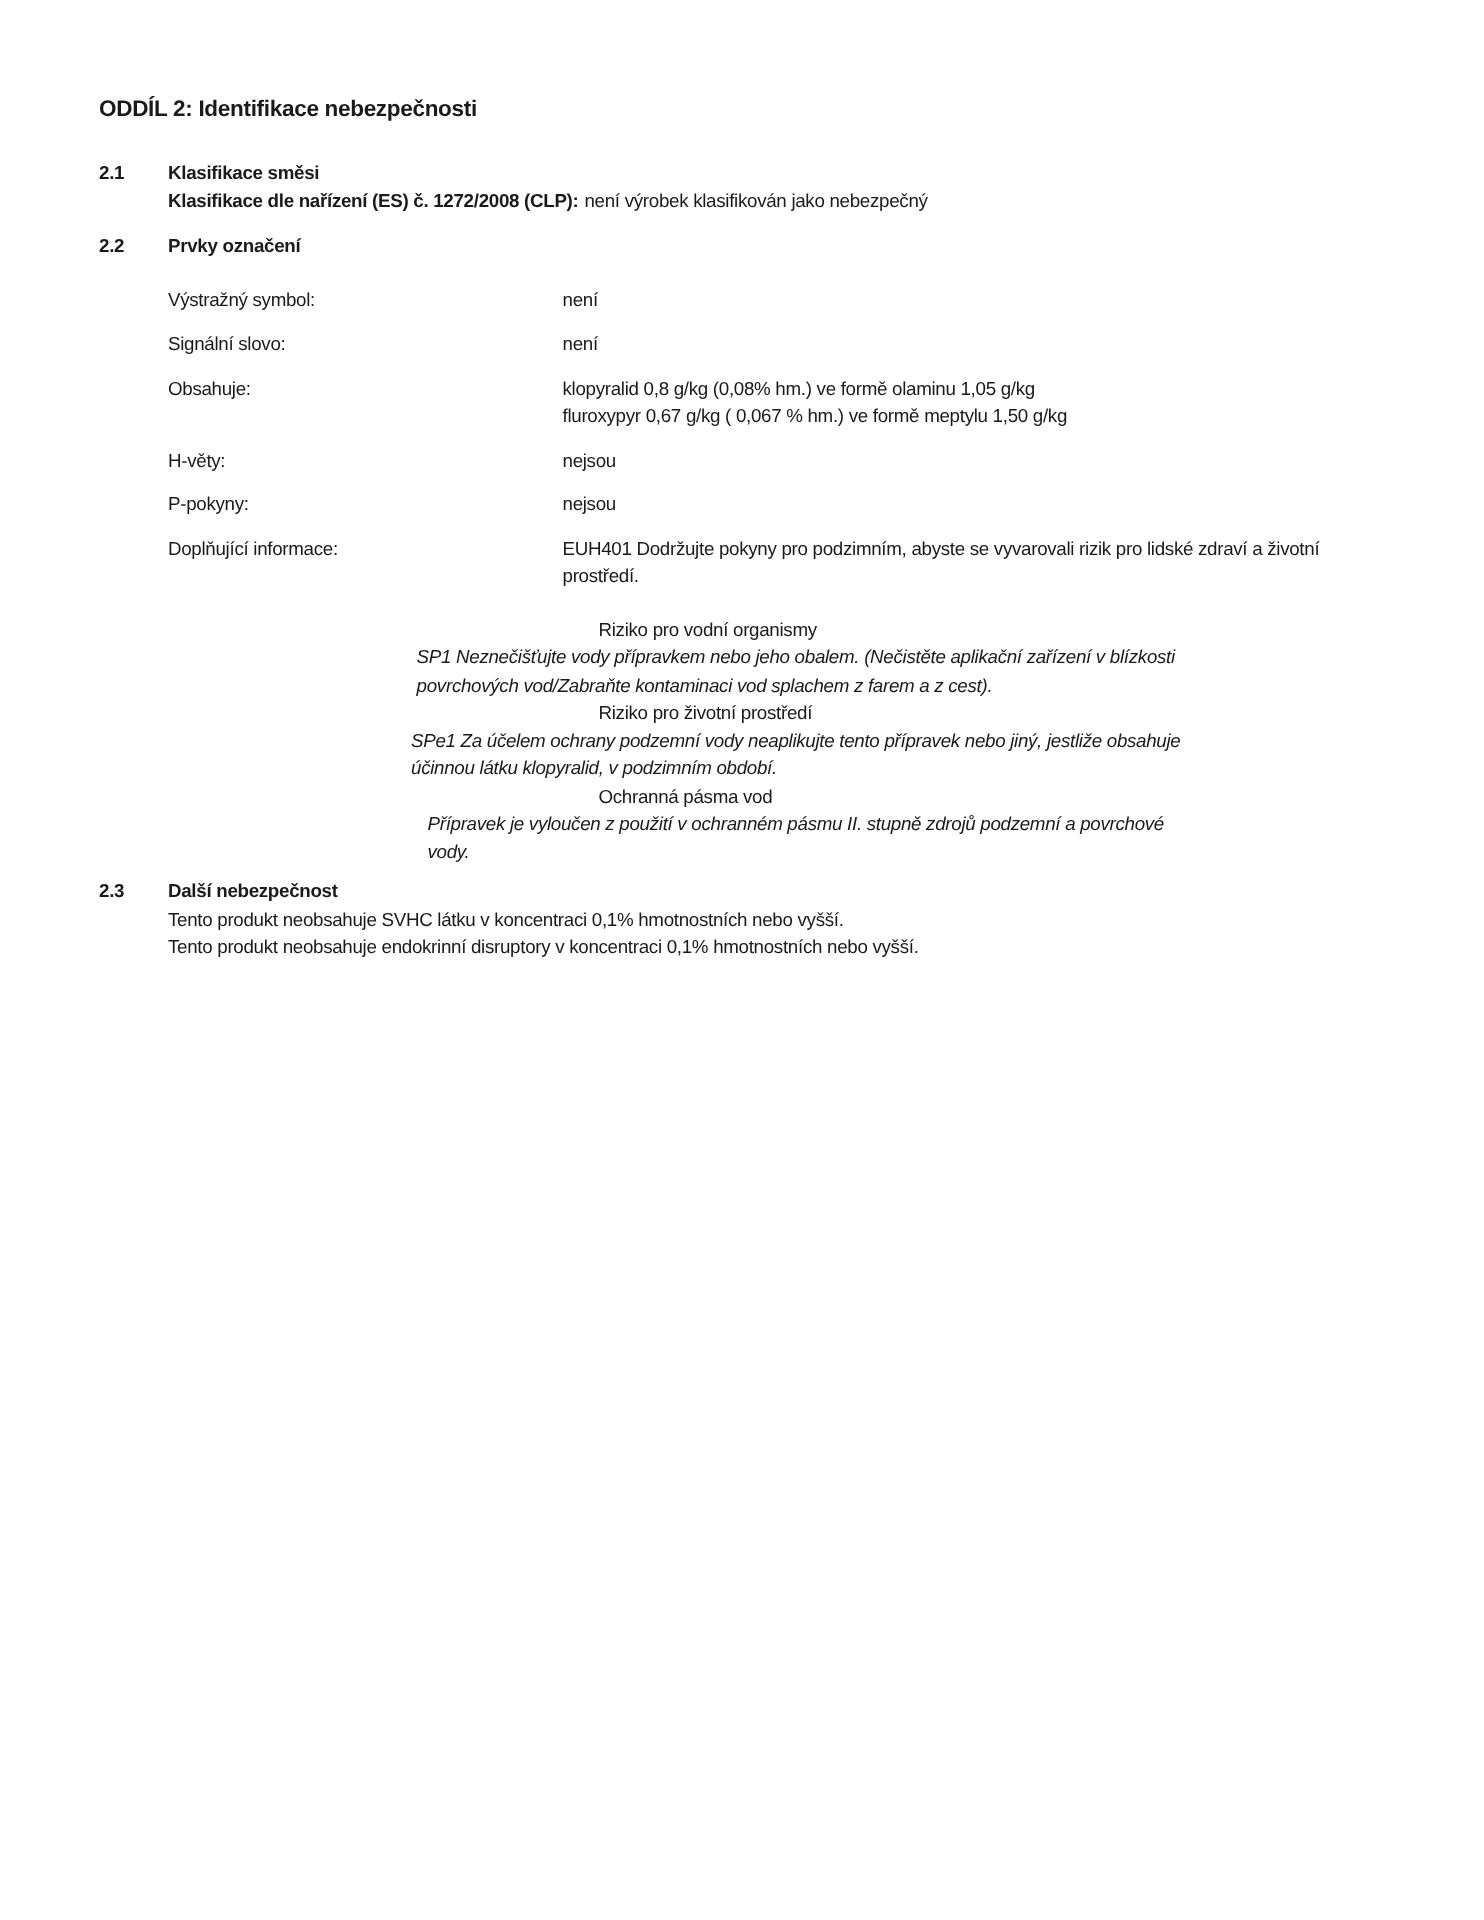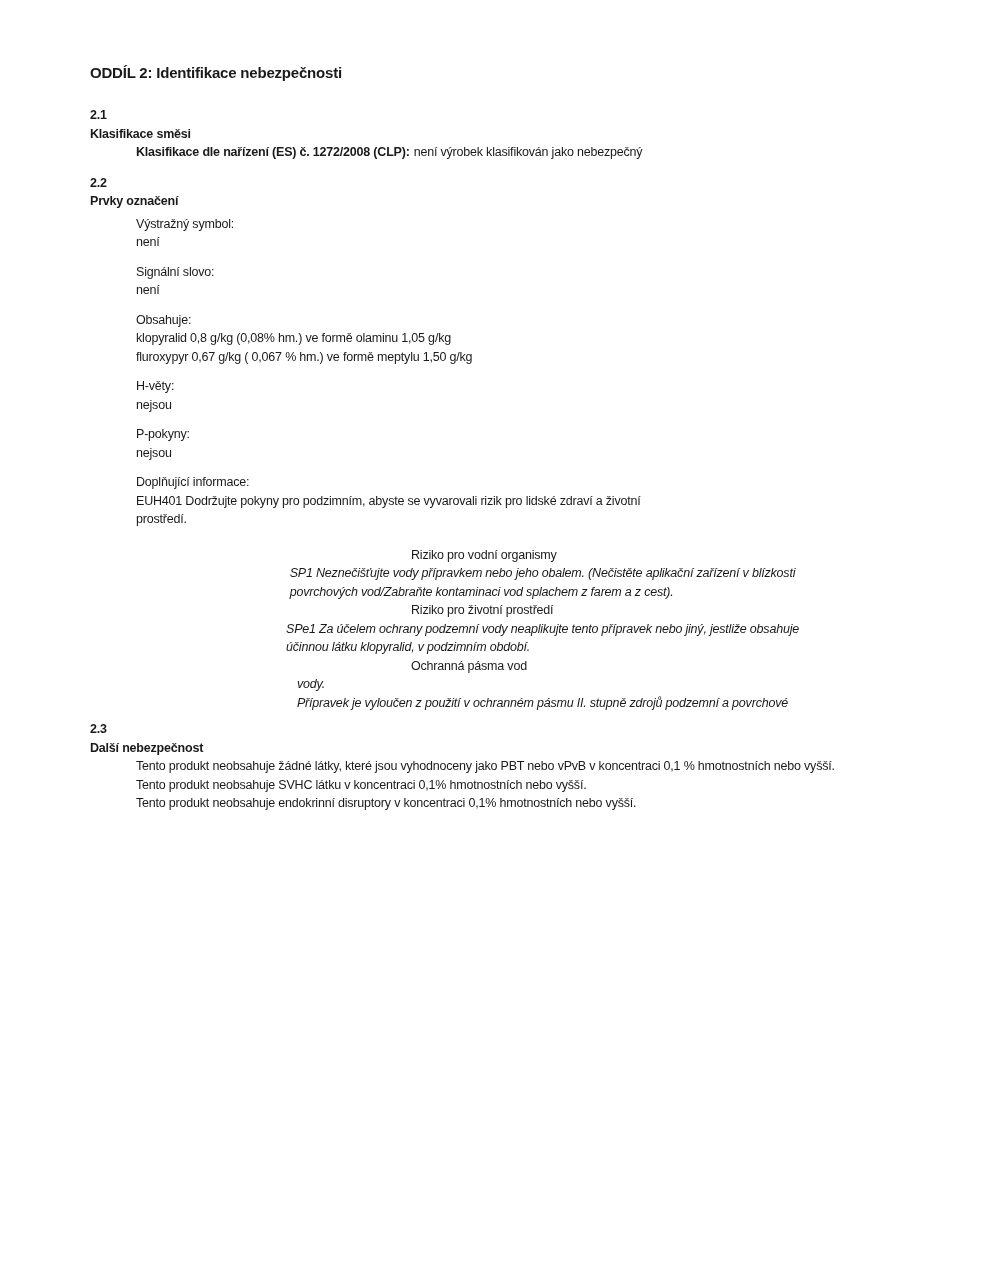--- a/index.html
+++ b/index.html
@@ -11,40 +11,40 @@
     position: relative;
     width: 989px;
     height: 1280px;
     box-sizing: border-box;
     background: #ffffff;
     color: #1a1a1a;
     font-family: "Liberation Sans", sans-serif;
     font-size: 12.5px;
     line-height: 18.5px;
     letter-spacing: -0.2px;
-    padding: 64px 40px 0 90px;
+    padding: 64px 40px 0 66px;
     overflow: hidden;
   }
   .heading {
     font-size: 15px;
     line-height: 18px;
     font-weight: bold;
     margin: 0 0 24px 0;
   }
-  .row { display: flex; align-items: flex-start; flex-direction: column; }
+  .row { display: flex; align-items: flex-start; }
   .num      { width: 46px;  flex: none; font-weight: bold; }
   .labelcol { width: 263px; flex: none; }
   .valuecol { flex: 1; min-width: 0; }
   .stitle { font-weight: bold; }
   .bold   { font-weight: bold; }
   .indent { margin-left: 46px; }
   .vline  { white-space: nowrap; }
   .clp-value { margin-left: 4px; }
   .s21 { margin-bottom: 12px; }
-  .s22-title { margin-bottom: 4px; }
+  .s22-title { margin-bottom: 17px; }
   .s22-intro { margin-bottom: 1px; }
   .field { margin-bottom: 11px; }
   .risk-block { margin-top: 17px; }
   .risk-row { display: flex; align-items: center; min-height: 37px; flex-direction: column; }
   .risk-row .valuecol { font-style: italic; }
   .s23 { margin-top: 8px; }
 </style>
 </head>
 <body>
 
@@ -115,30 +115,29 @@
       <div class="risk-row indent">
         <span class="labelcol">Riziko pro životní prostředí</span>
         <span class="valuecol">
           <div class="vline">SPe1 Za účelem ochrany podzemní vody neaplikujte tento přípravek nebo jiný, jestliže obsahuje</div>
           <div class="vline">účinnou látku klopyralid, v podzimním období.</div>
         </span>
       </div>
       <div class="risk-row indent">
         <span class="labelcol">Ochranná pásma vod</span>
         <span class="valuecol">
+          <div class="vline">Přípravek je vyloučen z použití v ochranném pásmu II. stupně zdrojů podzemní a povrchové</div>
           <div class="vline">vody.</div>
-          <div class="vline">Přípravek je vyloučen z použití v ochranném pásmu II. stupně zdrojů podzemní a povrchové</div>
         </span>
       </div>
     </div>
   </div>
 
   <div class="s23">
     <div class="row">
       <span class="num">2.3</span>
       <span class="stitle">Další nebezpečnost</span>
     </div>
-    <div class="indent vline">Tento produkt neobsahuje žádné látky, které jsou vyhodnoceny jako PBT nebo vPvB v koncentraci 0,1 % hmotnostních nebo vyšší.</div>
     <div class="indent vline">Tento produkt neobsahuje SVHC látku v koncentraci 0,1% hmotnostních nebo vyšší.</div>
     <div class="indent vline">Tento produkt neobsahuje endokrinní disruptory v koncentraci 0,1% hmotnostních nebo vyšší.</div>
   </div>
 
 </div>
 
 </body></html>

